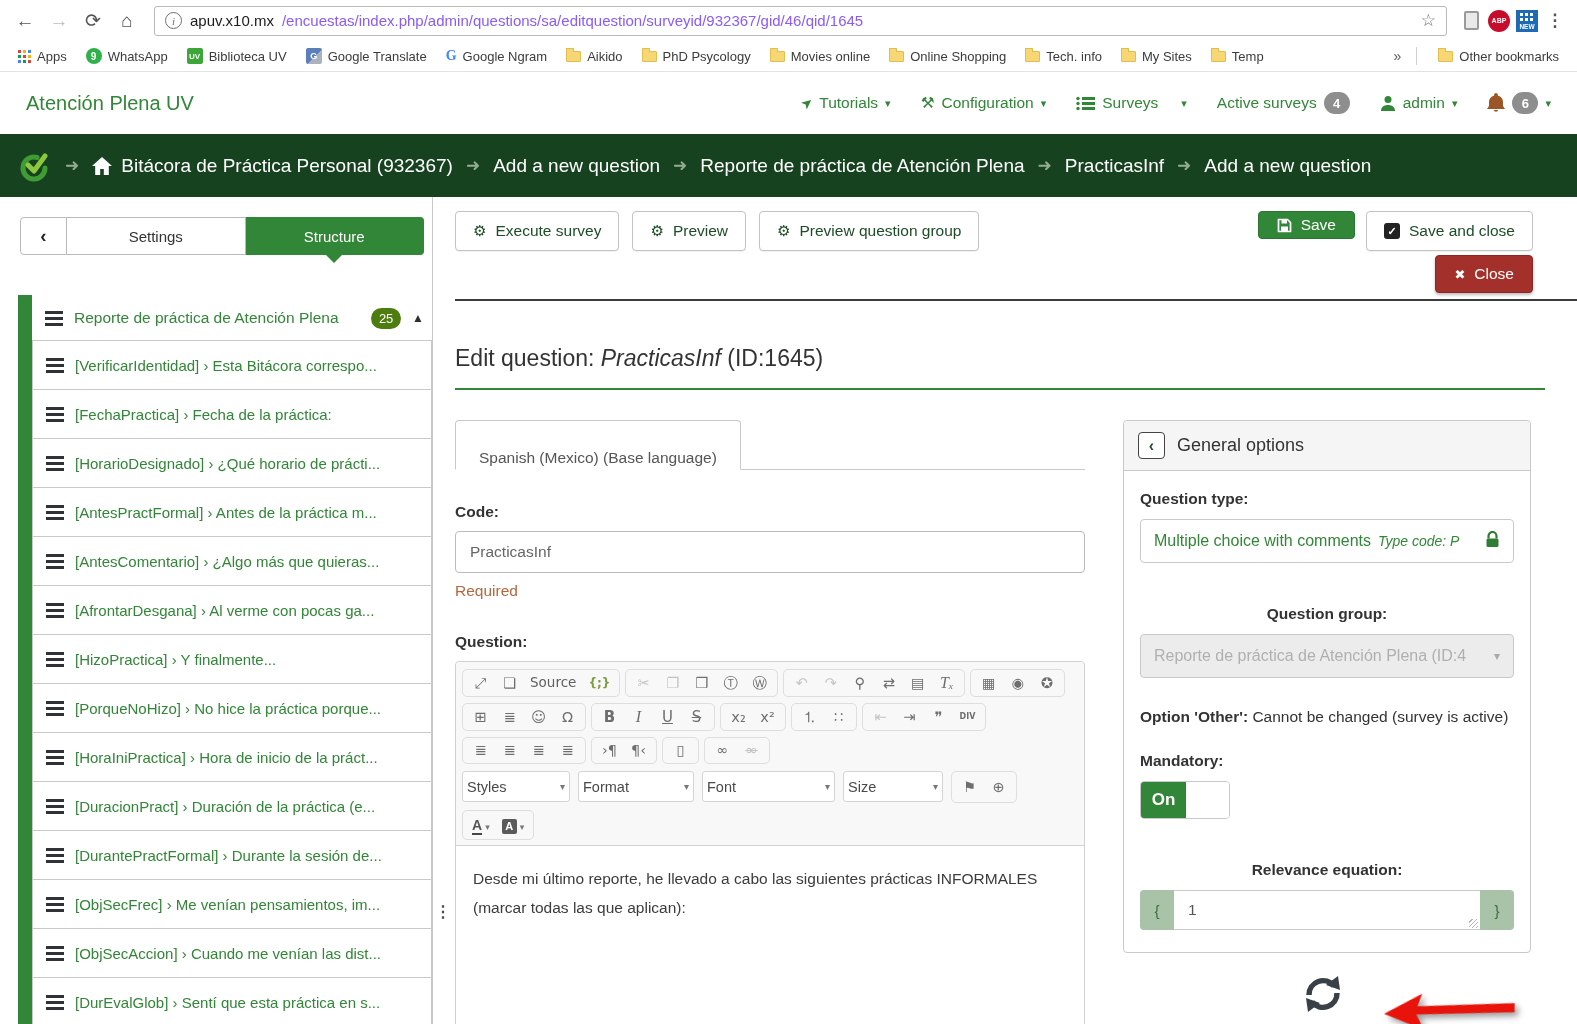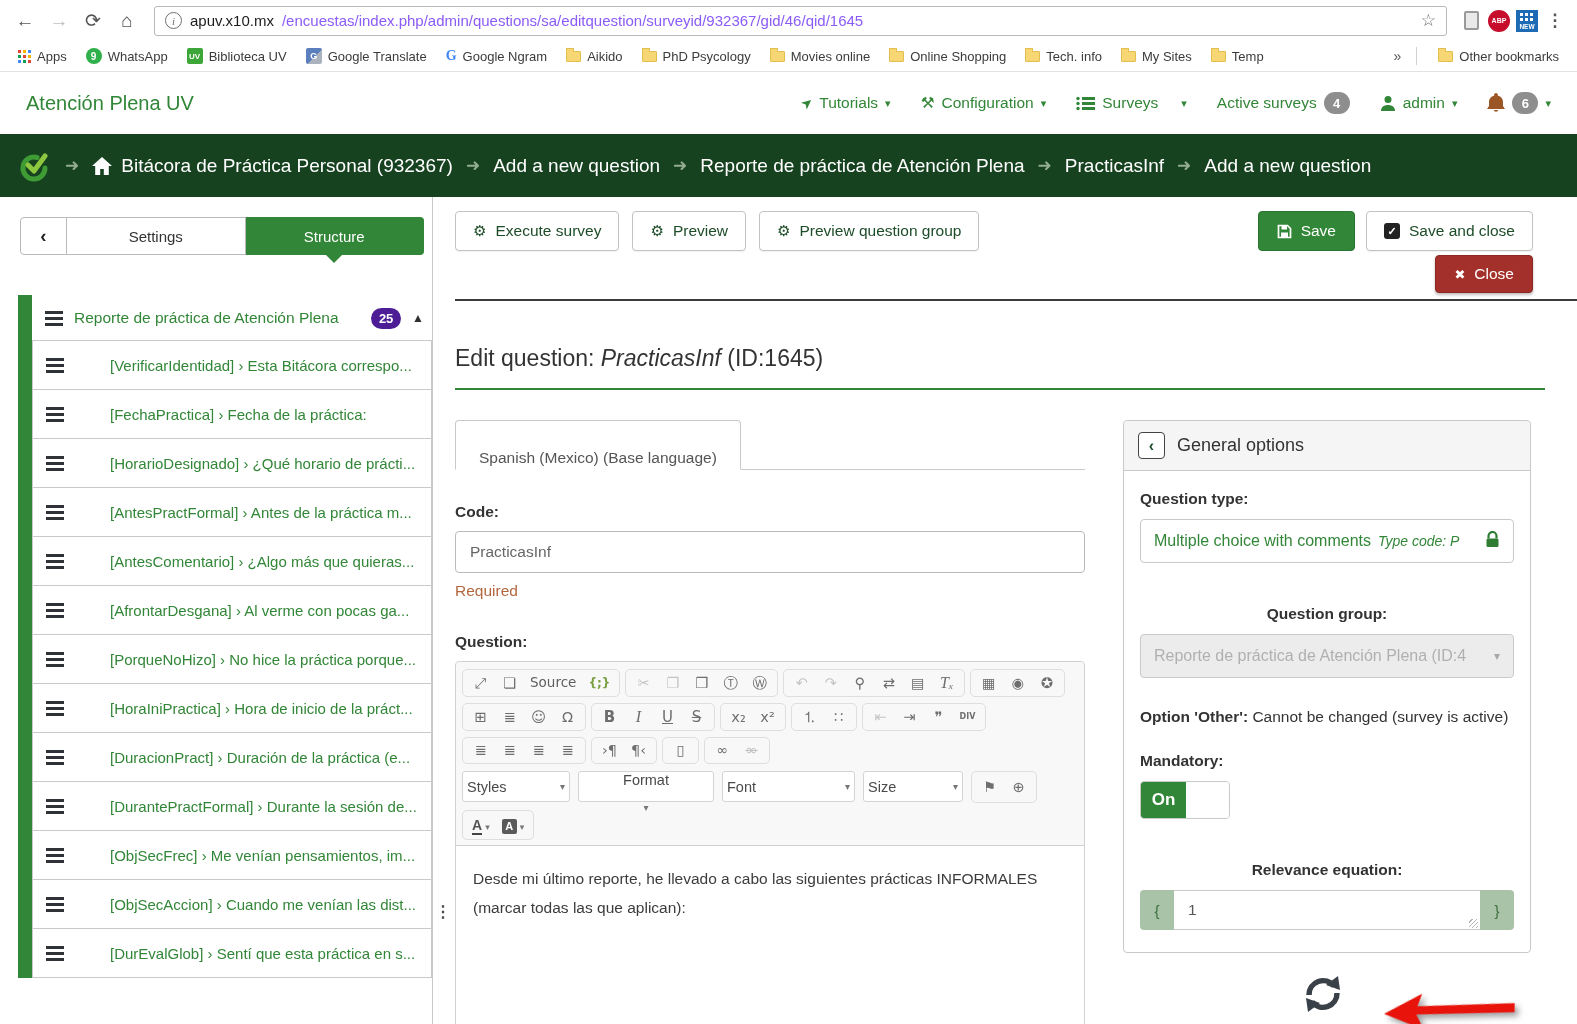--- a/index.html
+++ b/index.html
@@ -74,41 +74,41 @@
     font-size:19px; font-weight:bold; color:#222; display:flex; align-items:center; justify-content:center; cursor:pointer; }
   .side-tab { flex:1; height:38px; border:1px solid #b9b9b9; border-left:none; background:#fff; font-size:15px;
     color:#333; display:flex; align-items:center; justify-content:center; cursor:pointer; }
   .side-tab.active { background:#328637; border-color:#328637; color:#fff; border-radius:0 4px 4px 0; position:relative; }
   .side-tab.active::after { content:""; position:absolute; left:50%; bottom:-9px; margin-left:-9px;
     border:9px solid transparent; border-top-color:#328637; border-bottom:none; }
 
   .qlist { margin:40px 0 0 18px; border-left:14px solid #328637; }
   .qgroup-head { height:46px; display:flex; align-items:center; gap:11px; padding:0 8px 0 13px; cursor:pointer; }
   .qgroup-title { color:#328637; font-size:15.5px; white-space:nowrap; overflow:hidden; flex:1; }
-  .count-pill { min-width:30px; height:21px; border-radius:11px; background:#4c1d95; color:#fff; font-size:13px;
-    font-weight:bold; display:flex; align-items:center; justify-content:center; flex:none; }
+  .count-pill { min-width:30px; height:21px; border-radius:11px; background:#4d7c0f; color:#fff; font-size:13px;
+    font-weight:normal; display:flex; align-items:center; justify-content:center; flex:none; }
   .qgroup-caret { color:#2f2f2f; font-size:12px; }
   .qitem { height:50px; background:#fff; border:1px solid #c9c9c9; margin-top:-1px; display:flex;
     align-items:center; gap:11px; padding:0 8px 0 13px; cursor:pointer; }
-  .qitem-label { color:#328637; font-size:15px; white-space:nowrap; overflow:hidden;margin-left:35px; }
+  .qitem-label { color:#328637; font-size:15px; white-space:nowrap; overflow:hidden; }
   .hamburger { width:18px; height:15px; flex:none;
     background:repeating-linear-gradient(#2f3337 0 3px, transparent 3px 6px); cursor:grab; }
   .dragdots { position:absolute; left:435px; top:705px; color:#4a4a4a; font-size:16px; font-weight:bold;
     letter-spacing:-1px; cursor:col-resize; }
 
   
   .main { flex:1; padding:14px 0 0 22px; position:relative; overflow:hidden; }
   .actions { display:flex; align-items:flex-start; padding-right:44px; }
   .btn-group-left { display:flex; gap:13px; }
   .wbtn { height:40px; padding:0 17px; background:#fff; border:1px solid #c3c3c3; border-radius:4px;
     display:flex; align-items:center; gap:9px; font-size:15.5px; color:#1d4c28; cursor:pointer;
     box-shadow:0 1px 1px rgba(0,0,0,.06); }
   .gear { font-size:15px; color:#1d4c28; }
   .btn-group-right { margin-left:auto; display:flex; gap:11px; }
-  .gbtn { height:40px; padding:4px 18px; background:#328637; border:1px solid #2a7330; border-radius:4px;
+  .gbtn { height:28px; padding:4px 18px; background:#328637; border:1px solid #2a7330; border-radius:4px;
     color:#fff; font-size:15.5px; display:flex; align-items:center; gap:9px; cursor:pointer; }
   .checkbox-ic { width:16px; height:16px; background:#232323; border-radius:3px; color:#fff; font-size:11px;
     font-weight:bold; display:flex; align-items:center; justify-content:center; }
   .close-row { display:flex; justify-content:flex-end; padding-right:44px; margin-top:4px; }
   .rbtn { height:38px; padding:0 18px; background:#a3302a; border:1px solid #8e2722; border-radius:4px;
     color:#fff; font-size:15.5px; display:flex; align-items:center; gap:9px; cursor:pointer;
     box-shadow:0 2px 3px rgba(0,0,0,.25); }
   .dark-rule { height:2px; background:#3b3b3b; margin-top:6px; }
 
   .h1-row { margin-top:44px; font-size:23px; color:#333; }
@@ -390,20 +390,24 @@
           <span class="hamburger"></span>
           <span class="qitem-label">[AntesPractFormal] › Antes de la práctica m...</span>
         </div>
       <div class="qitem">
           <span class="hamburger"></span>
           <span class="qitem-label">[AntesComentario] › ¿Algo más que quieras...</span>
         </div>
       <div class="qitem">
           <span class="hamburger"></span>
           <span class="qitem-label">[AfrontarDesgana] › Al verme con pocas ga...</span>
+        </div>
+      <div class="qitem">
+          <span class="hamburger"></span>
+          <span class="qitem-label">[HizoPractica] › Y finalmente...</span>
         </div>
       <div class="qitem">
           <span class="hamburger"></span>
           <span class="qitem-label">[PorqueNoHizo] › No hice la práctica porque...</span>
         </div>
       <div class="qitem">
           <span class="hamburger"></span>
           <span class="qitem-label">[HoraIniPractica] › Hora de inicio de la práct...</span>
         </div>
       <div class="qitem">
@@ -560,21 +564,21 @@
               <span class="ed-group">
                 <span class="edbtn">∞</span>
                 <span class="edbtn dis s">∞</span>
               </span>
             </div>
             <div class="ed-row">
               <span class="eddd" style="width:108px;">
                   <span style="flex:1;">Styles</span>
                   <span class="dd-caret">▾</span>
                 </span>
-              <span class="eddd" style="width:136px;flex-direction:column;">
+              <span class="eddd" style="width:116px;">
                   <span style="flex:1;">Format</span>
                   <span class="dd-caret">▾</span>
                 </span>
               <span class="eddd" style="width:133px;">
                   <span style="flex:1;">Font</span>
                   <span class="dd-caret">▾</span>
                 </span>
               <span class="eddd" style="width:100px;">
                   <span style="flex:1;">Size</span>
                   <span class="dd-caret">▾</span>

